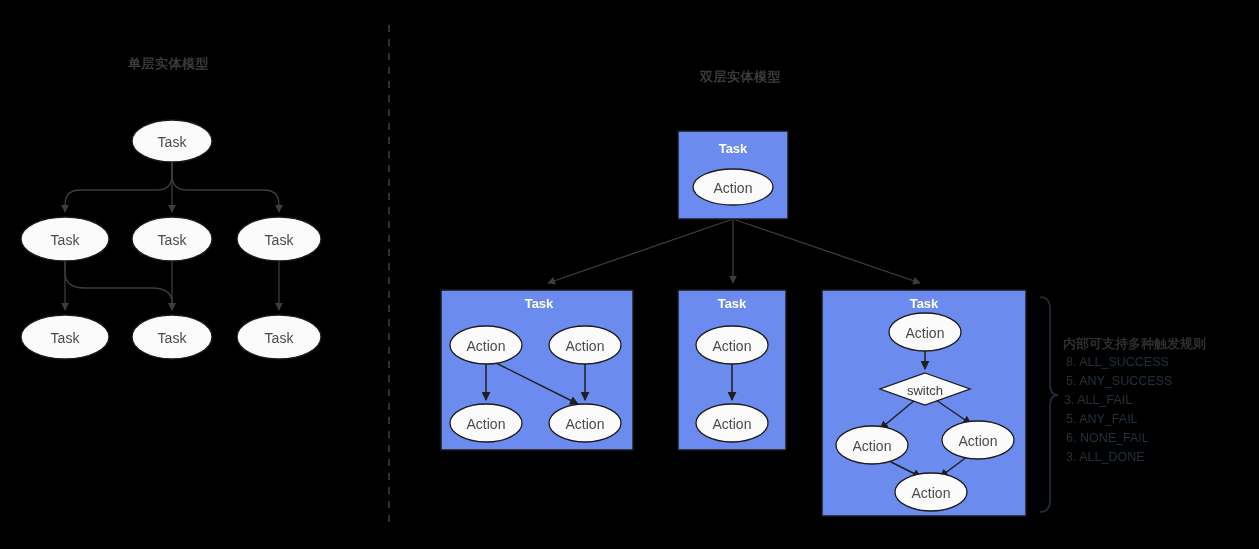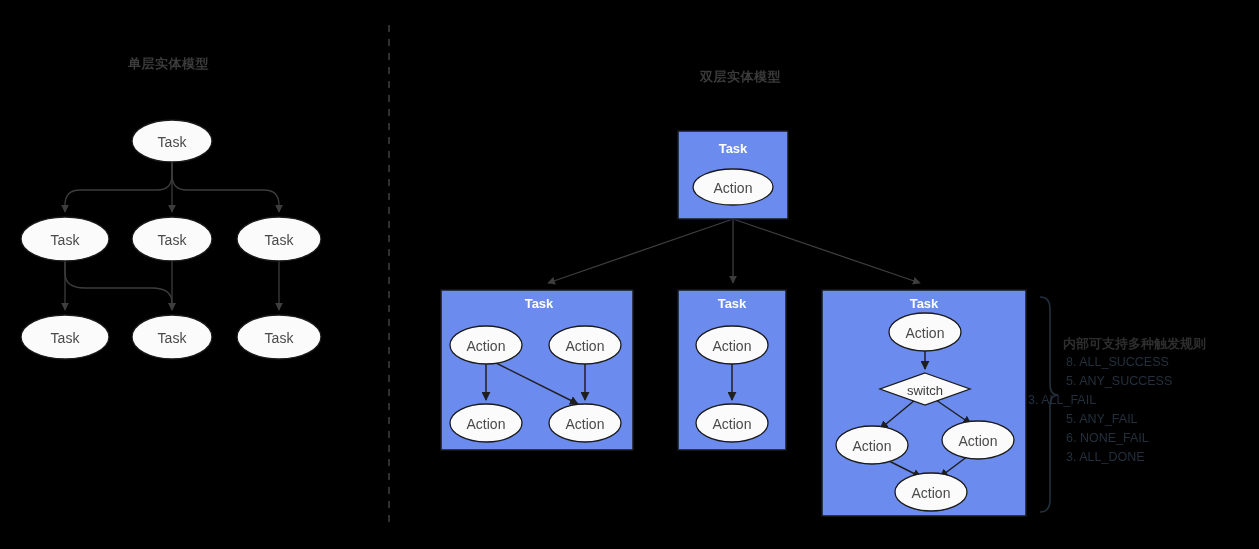--- a/index.html
+++ b/index.html
@@ -109,21 +109,21 @@
 <body>
 
 <div id="canvas">
 
   <div class="section-title" style="left:128px; top:55px;">单层实体模型</div>
   <div class="section-title" style="left:700px; top:68px;">双层实体模型</div>
 
   <div class="annot-head" style="left:1063px; top:335px;">内部可支持多种触发规则</div>
   <div class="annot-item" style="left:1066px; top:355px;">8.  ALL_SUCCESS</div>
   <div class="annot-item" style="left:1066px; top:374px;">5. ANY_SUCCESS</div>
-  <div class="annot-item" style="left:1028px; top:393px;">3. ALL_FAIL</div>
+  <div class="annot-item" style="left:1064px; top:393px;">3. ALL_FAIL</div>
   <div class="annot-item" style="left:1066px; top:412px;">5. ANY_FAIL</div>
   <div class="annot-item" style="left:1066px; top:431px;">6. NONE_FAIL</div>
   <div class="annot-item" style="left:1066px; top:450px;">3. ALL_DONE</div>
 
   <svg class="layer" viewBox="0 0 1259 549" xmlns="http://www.w3.org/2000/svg">
     <defs>
       <marker id="arrow" viewBox="0 0 10 10" refX="9" refY="5" markerWidth="6" markerHeight="6" orient="auto-start-reverse">
         <path d="M 0 0 L 10 5 L 0 10 z" fill="#3d3d3d"></path>
       </marker>
       <marker id="arrowdk" viewBox="0 0 10 10" refX="9" refY="5" markerWidth="6" markerHeight="6" orient="auto-start-reverse">

